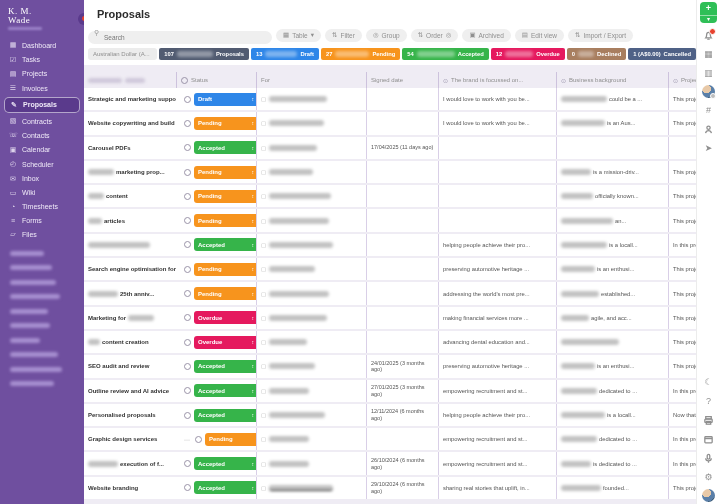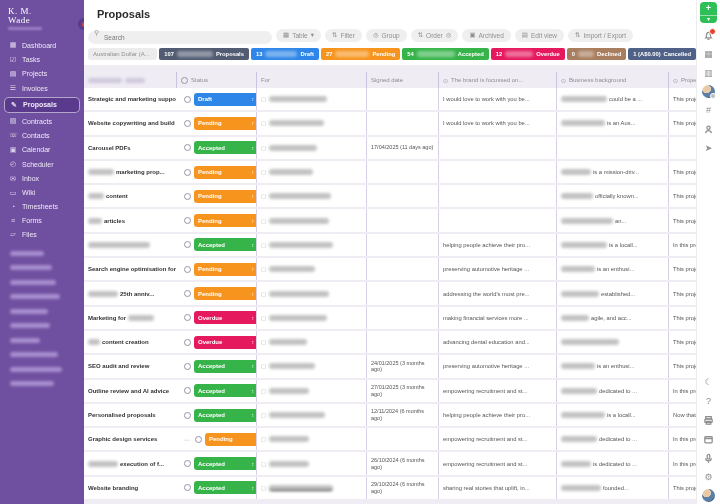--- a/index.html
+++ b/index.html
@@ -1,20 +1,20 @@
 <!DOCTYPE html>
 <html><head>
 <meta charset="utf-8">
 <style>
   * { box-sizing: border-box; margin: 0; padding: 0; }
   html,body { width:720px; height:504px; overflow:hidden; font-family:"Liberation Sans",sans-serif; background:#fff; }
 
   
   .sidebar { position:absolute; left:0; top:0; bottom:0; width:84px; background:#6f4f9f; color:#fff; overflow:hidden; }
-  .logo-row { display:flex; align-items:flex-end; justify-content:space-between; padding:7px 8px 6px 8px;gap:36px; }
+  .logo-row { display:flex; align-items:center; justify-content:space-between; padding:7px 8px 6px 8px;gap:36px; }
   .logo { font-family:"Liberation Serif",serif; font-size:9px; letter-spacing:.5px; color:#fff; line-height:1; }
   .logo small { display:block; height:3px; width:34px; margin-top:2px; background:#9b82c8; filter:blur(1px); border-radius:1px; }
   .side-toggle { width:12px; height:12px; border-radius:50%; background:#5a3a8c; display:flex; align-items:center; justify-content:center; flex:none; }
   .side-toggle i { width:5px; height:5px; border-radius:50%; background:#e8422e; }
   .nav { margin-top:2px; }
   .nav-item { display:flex; align-items:center; gap:5px; padding:3.2px 9px; font-size:7px; color:#f0eaf8; white-space:nowrap; }
   .nav-item .ic { font-size:7px; width:8px; text-align:center; opacity:.85; font-style:normal; }
   .nav-item.sel { background:#5a3a8c; border:1px solid rgba(255,255,255,.55); border-radius:5px; margin:1px 4px; padding:3.2px 5px; font-weight:bold; }
   .nav-redacts { margin-top:8px; }
   .nav-redact { height:5px; border-radius:2.5px; background:#a78fd0; filter:blur(1.6px); margin:9.5px 0 0 10px; }

